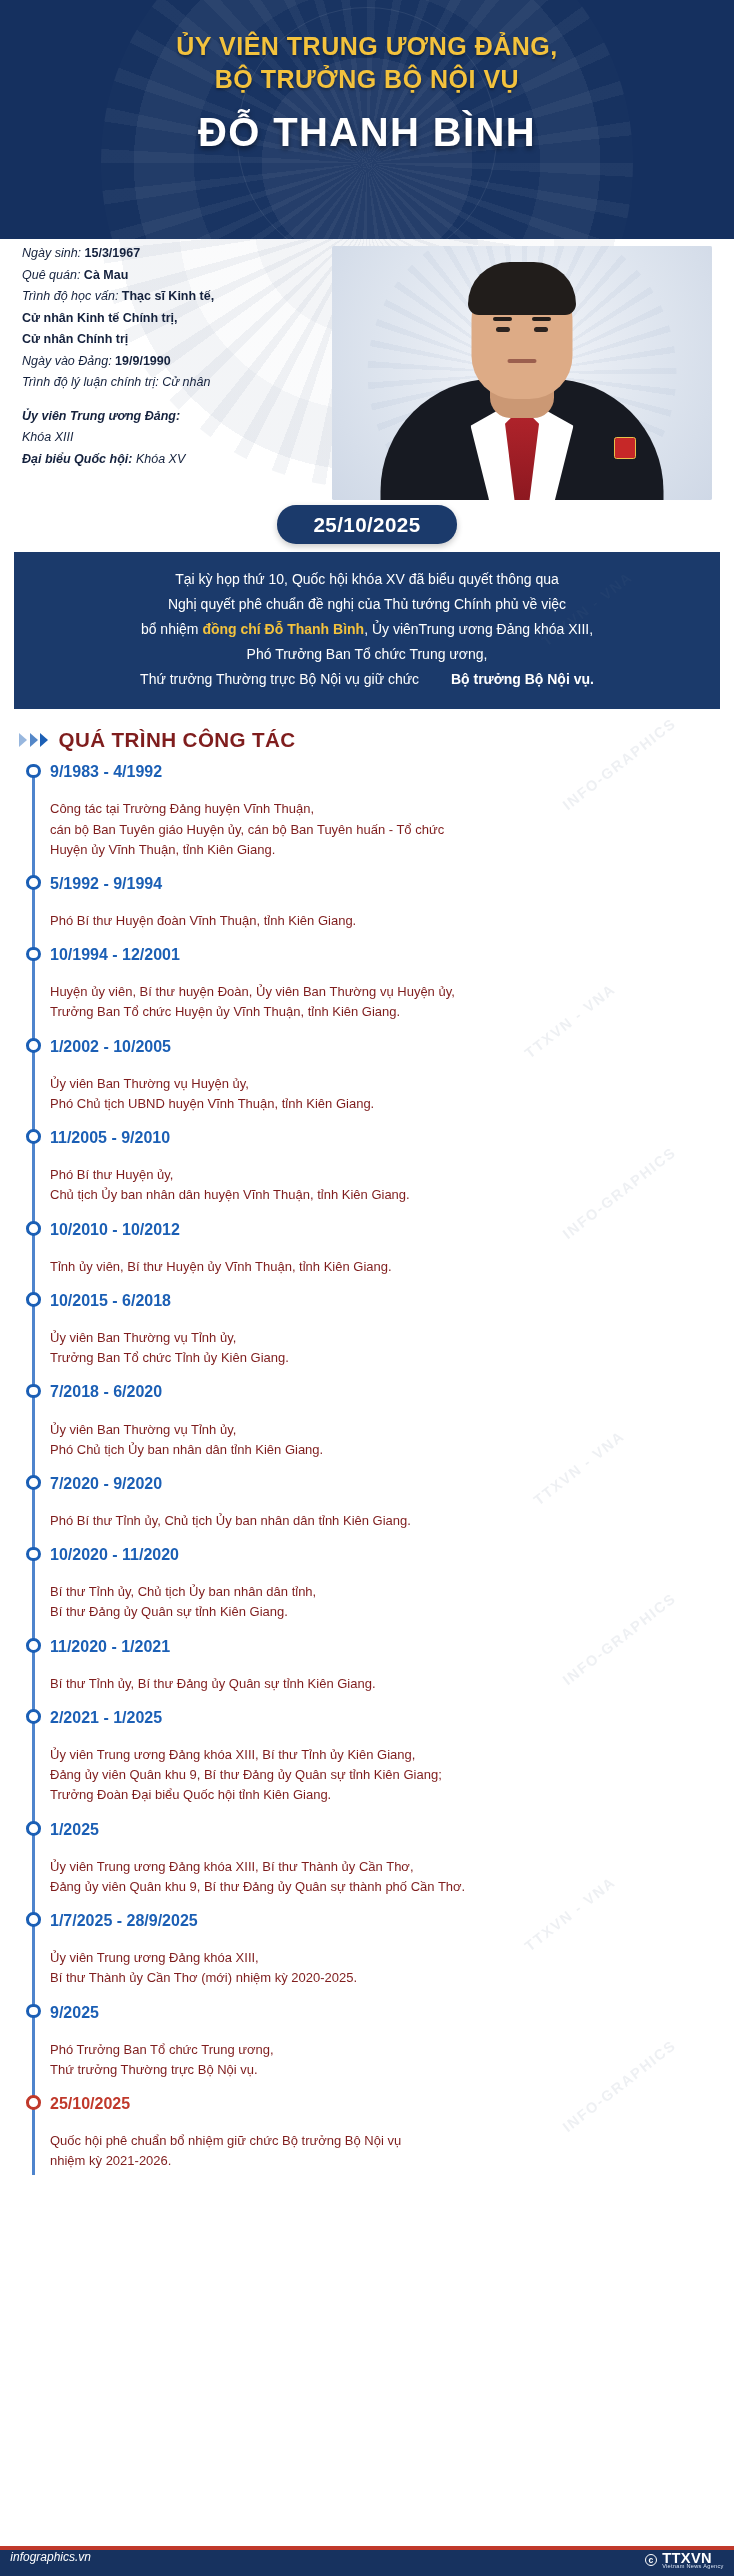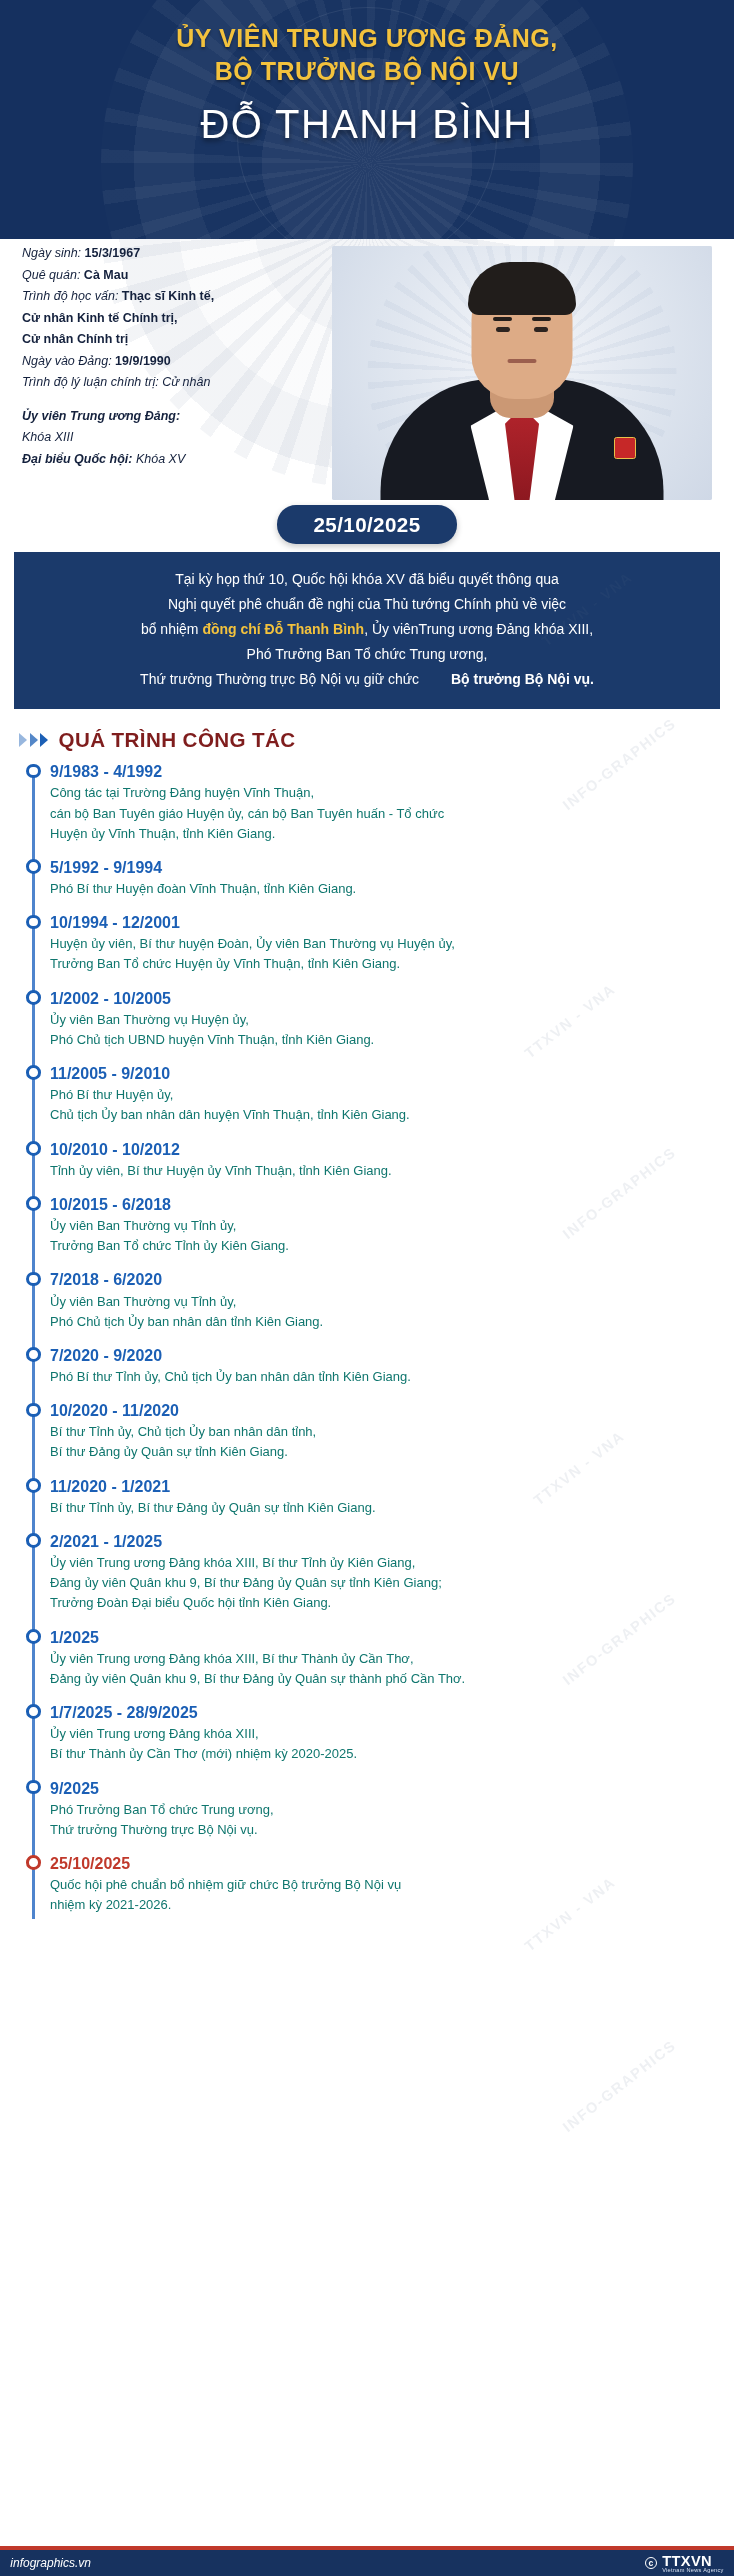--- a/index.html
+++ b/index.html
@@ -44,36 +44,36 @@
     top: 6.9px;
     transform: translateX(-50%);
     width: 258px;
     height: 258px;
     border-radius: 50%;
     border: 1.7px solid rgba(255,255,255,0.08);
   }
   .header-inner {
     position: relative;
     z-index: 3;
-    padding-top: 22px;
+    padding-top: 30px;
     text-align: center;
   }
   .h-line1, .h-line2 {
     color: #f3c23d;
     font-size: 25px;
     font-weight: bold;
     letter-spacing: 0.5px;
     line-height: 1.32;
     text-shadow: 0 1.7px 2.6px rgba(0,0,0,0.35);
   }
   .h-name {
     margin-top: 13.7px;
     color: #ffffff;
     font-size: 40px;
-    font-weight: normal;
+    font-weight: bold;
     letter-spacing: 1.4px;
     text-shadow: 0 2.6px 5.2px rgba(0,0,0,0.45);
   }
   
   .bio {
     position: relative;
     width: 734px;
     height: 266px;
     background: #ffffff;
     overflow: hidden;
@@ -314,24 +314,24 @@
   }
   .tl-item.last .tl-dot { border-color: #c0392b; }
   .tl-period {
     color: #1b5fb5;
     font-size: 16px;
     font-weight: bold;
     line-height: 1.45;
   }
   .tl-item.last .tl-period { color: #c0392b; }
   .tl-desc {
-    color: #0f766e;
+    color: #7f1d1d;
     font-size: 13px;
     line-height: 1.55;
-    margin-top: 0;
+    margin-top: 16px;
     white-space: pre-line;
   }
   
   .wm {
     position: absolute;
     color: rgba(90,110,140,0.10);
     font-size: 14.6px;
     font-weight: bold;
     letter-spacing: 1.7px;
     transform: rotate(-38deg);
@@ -340,21 +340,21 @@
     white-space: nowrap;
   }
   
   .footer {
     position: absolute;
     left: 0; bottom: 0;
     width: 734px;
     height: 26px;
     background: #17325f;
     display: flex;
-    align-items: center;
+    align-items: flex-start;
     justify-content: space-between;
     padding: 0 10.3px;
   }
   .footer-left {
     color: #ffffff;
     font-size: 12px;
     font-style: italic;
   }
   .footer-right {
     display: flex;

